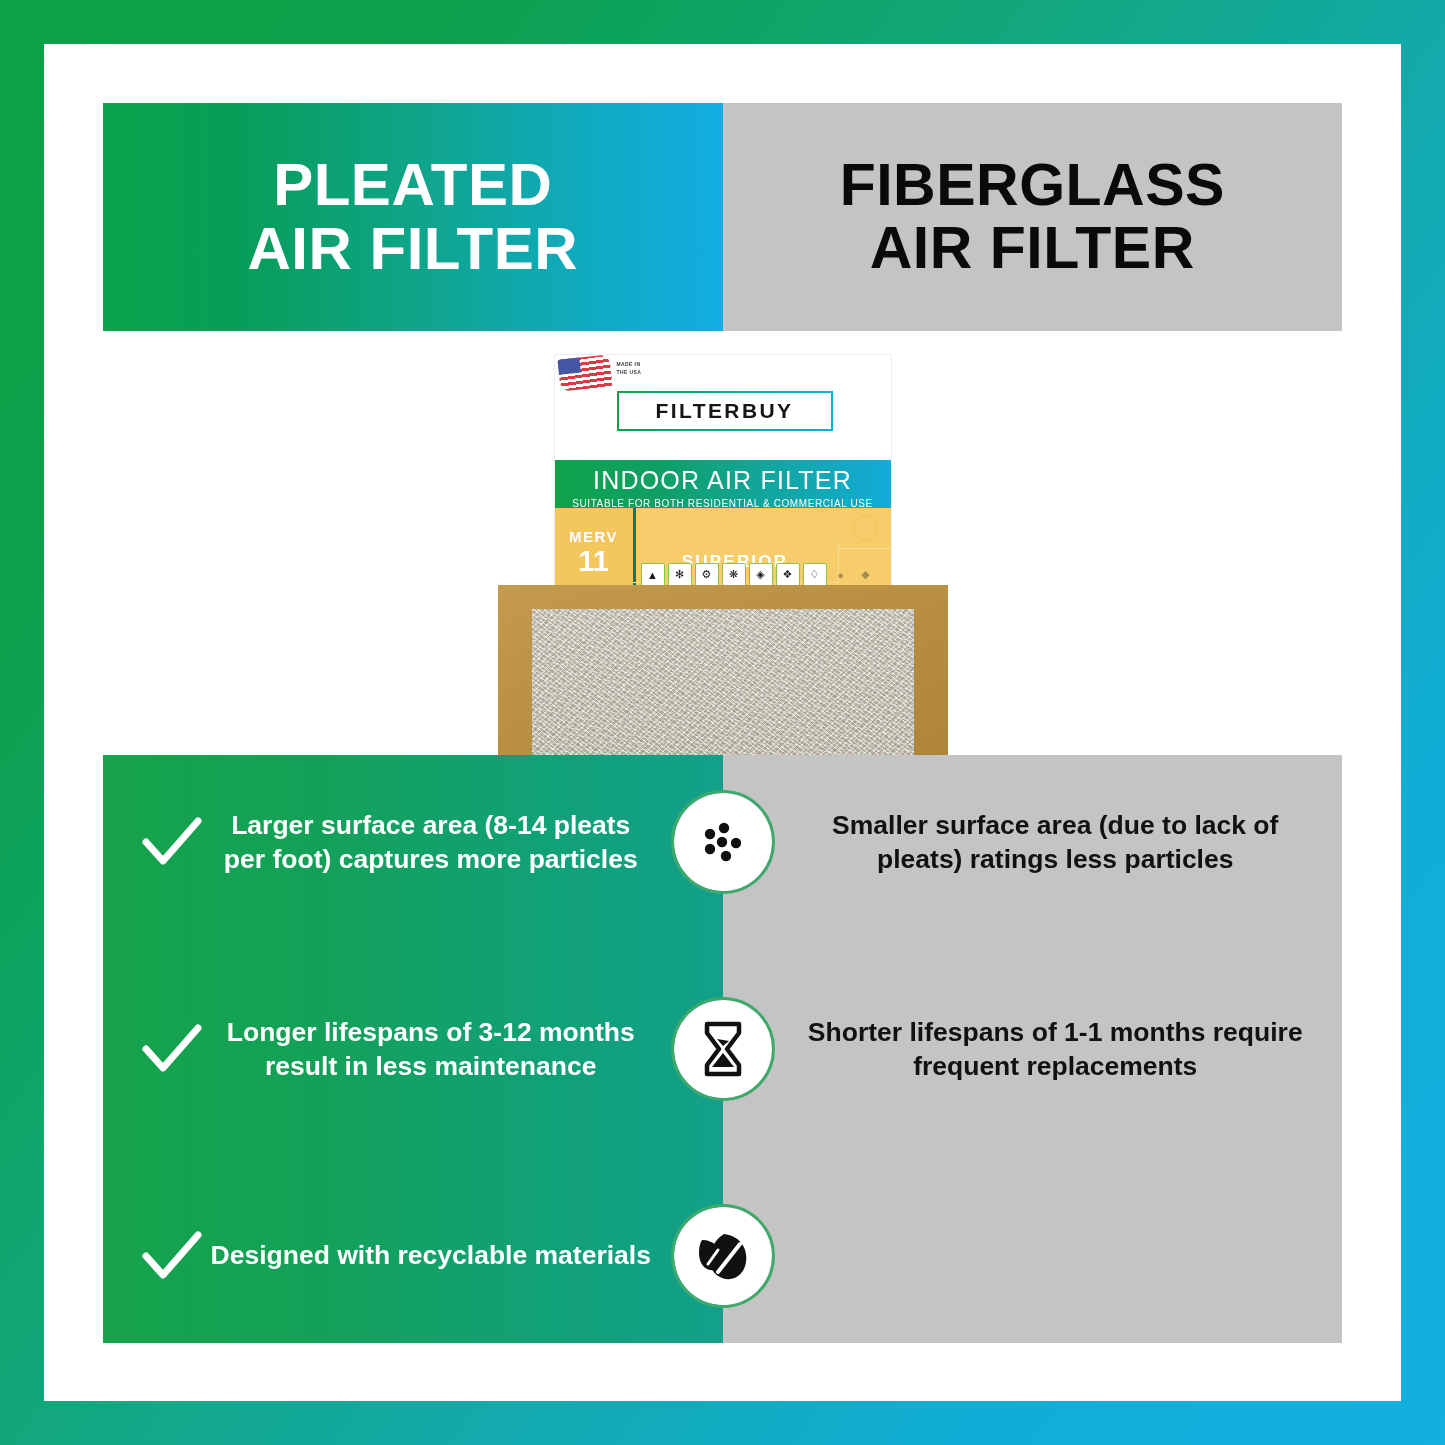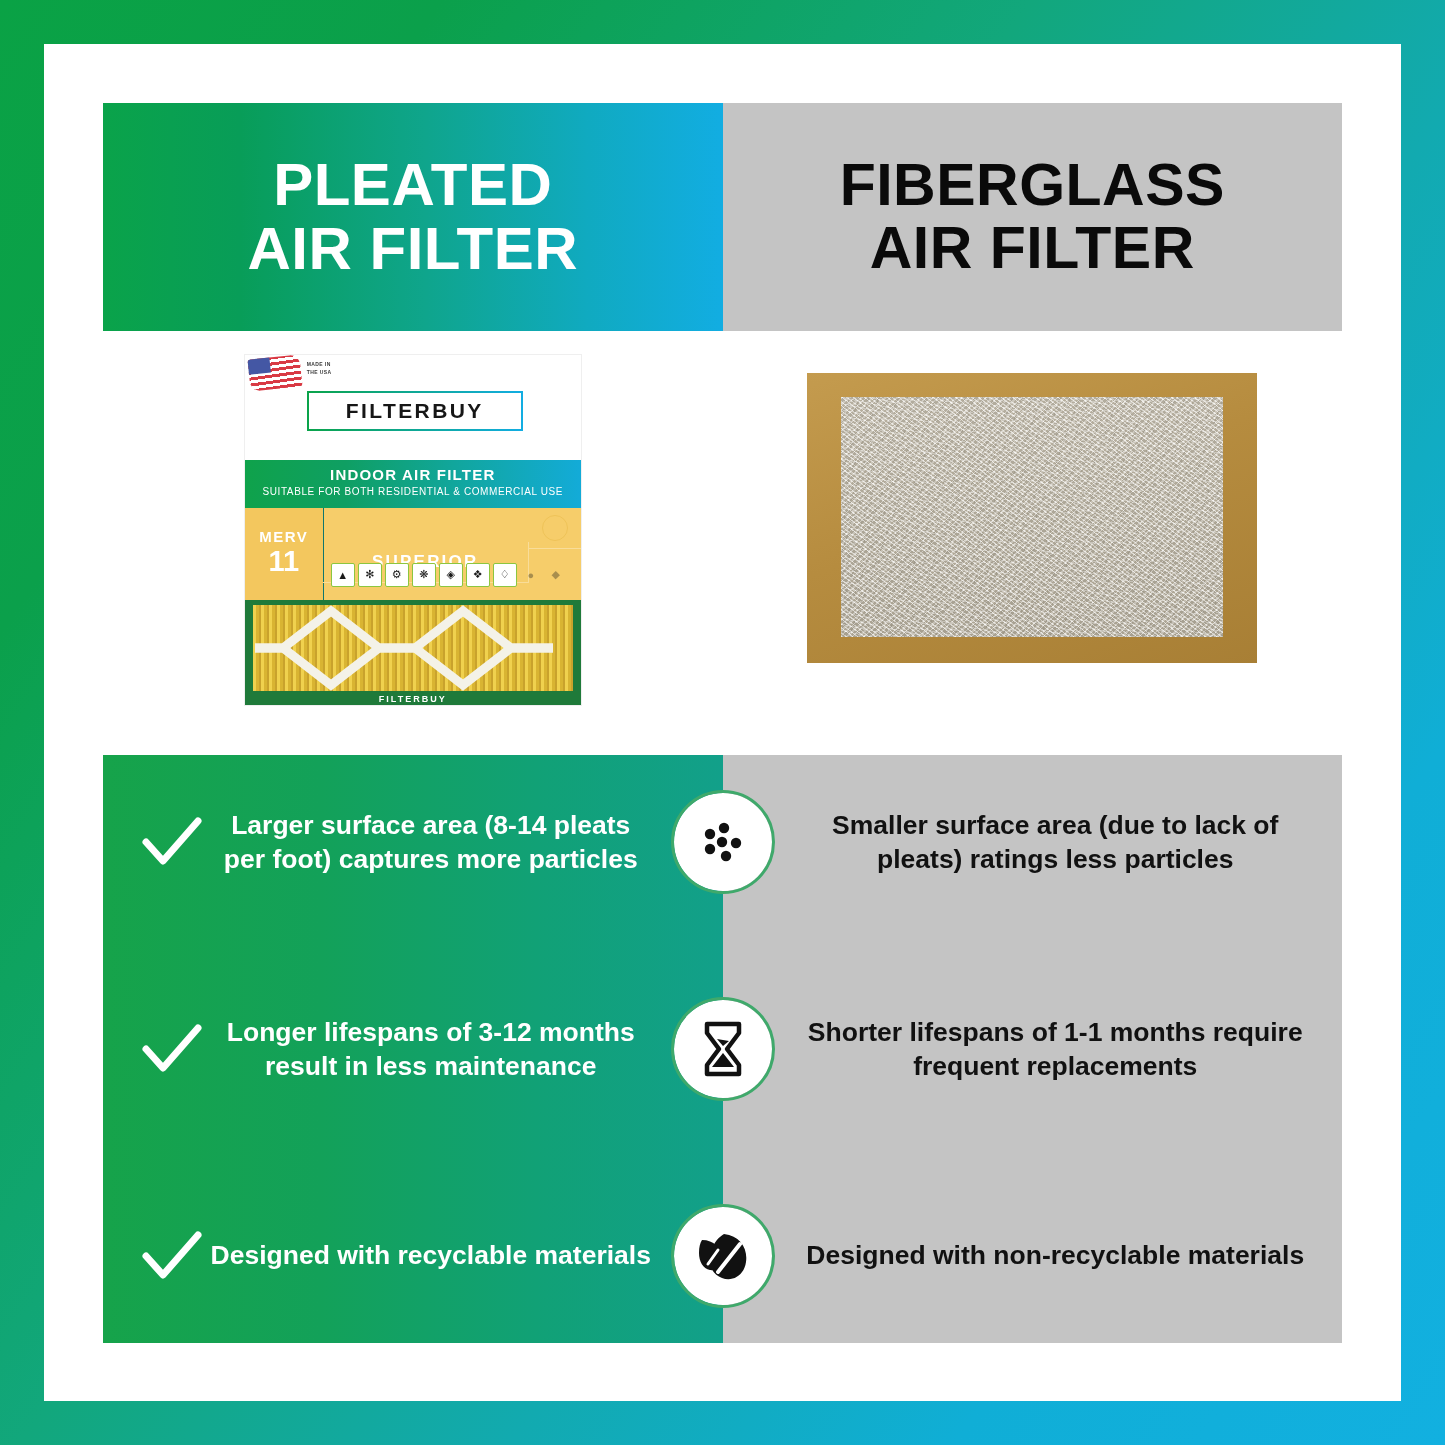--- a/index.html
+++ b/index.html
@@ -54,20 +54,21 @@
     font-weight:bold;
     letter-spacing:0.5px;
   }
   .hdr-right h2{font-size:59px;}
 
   
   .products{
     position:absolute;left:0;top:228px;width:1239px;height:424px;
     background:#ffffff;
     display:flex;
+    flex-direction:column;
   }
   .prod-cell{flex:0 0 50%;position:relative;}
 
   
   .boxart{
     position:absolute;left:0px;top:24px;
     width:336px;height:350px;
     background:#ffffff;
     box-shadow:0 0 0 1px #efefef;
     overflow:hidden;
@@ -103,35 +104,35 @@
   .logobox span{
     font-size:21px;font-weight:bold;letter-spacing:2.4px;color:#161616;
   }
 
   .band-indoor{
     position:absolute;left:0;top:105px;width:336px;height:48px;
     background:linear-gradient(90deg,#0fa24b 0%,#0f9f63 30%,#11a69c 62%,#13abd8 100%);
     color:#fff;text-align:center;
   }
   .band-indoor .l1{
-    font-size:15px;font-weight:bold;letter-spacing:1.2px;padding-top:6px;
+    font-size:25px;font-weight:normal;letter-spacing:1.2px;padding-top:6px;
   }
   .band-indoor .l2{
     font-size:10px;font-weight:normal;letter-spacing:.6px;padding-top:3px;
   }
 
   .band-gold{
     position:absolute;left:0;top:153px;width:336px;height:92px;
     background:#f6cd6a;
   }
   .gold-merv{
     position:absolute;left:0;top:0;width:78px;height:92px;
     background:#f3c75e;
     color:#ffffff;text-align:center;
-    border-right:1px solid #0f766e;
+    border-right:3px solid #0f766e;
   }
   .gold-merv .m{font-size:15px;font-weight:bold;letter-spacing:1.5px;padding-top:20px;}
   .gold-merv .n{font-size:29px;font-weight:bold;line-height:1;padding-top:2px;}
   .gold-sup{
     position:absolute;left:78px;top:0;width:205px;height:40px;
     border-bottom:1px solid #f9dd99;border-right:1px solid #f9dd99;
     color:#ffffff;text-align:center;
     font-size:17px;font-weight:bold;letter-spacing:2.2px;line-height:40px;margin-top:34px;
   }
   .gold-seal{
@@ -414,19 +415,16 @@
         <span class="rowtext">Designed with recyclable materials</span>
       </div>
       <div class="badge">
         <svg width="58" height="56" viewBox="0 0 58 56">
           <path d="M30 6 C46 8 54 20 52 34 C50 48 38 54 28 50 C17 46 13 34 17 23 C20 14 25 9 30 6 Z" fill="#111"></path>
           <path d="M8 12 C20 12 27 20 27 30 C27 38 22 43 16 42 C9 41 5 33 5 25 C5 19 6 15 8 12 Z" fill="#111"></path>
           <path d="M24 44 L46 16" stroke="#ffffff" stroke-width="4" fill="none" stroke-linecap="round"></path>
           <path d="M14 36 L24 22" stroke="#ffffff" stroke-width="3" fill="none" stroke-linecap="round"></path>
         </svg>
       </div>
-      <div class="cell cell-right">
-        <span class="rowtext">Designed with non-recyclable materials</span>
-      </div>
     </div>
 
   </div>
 </div>
 
 </body></html>

